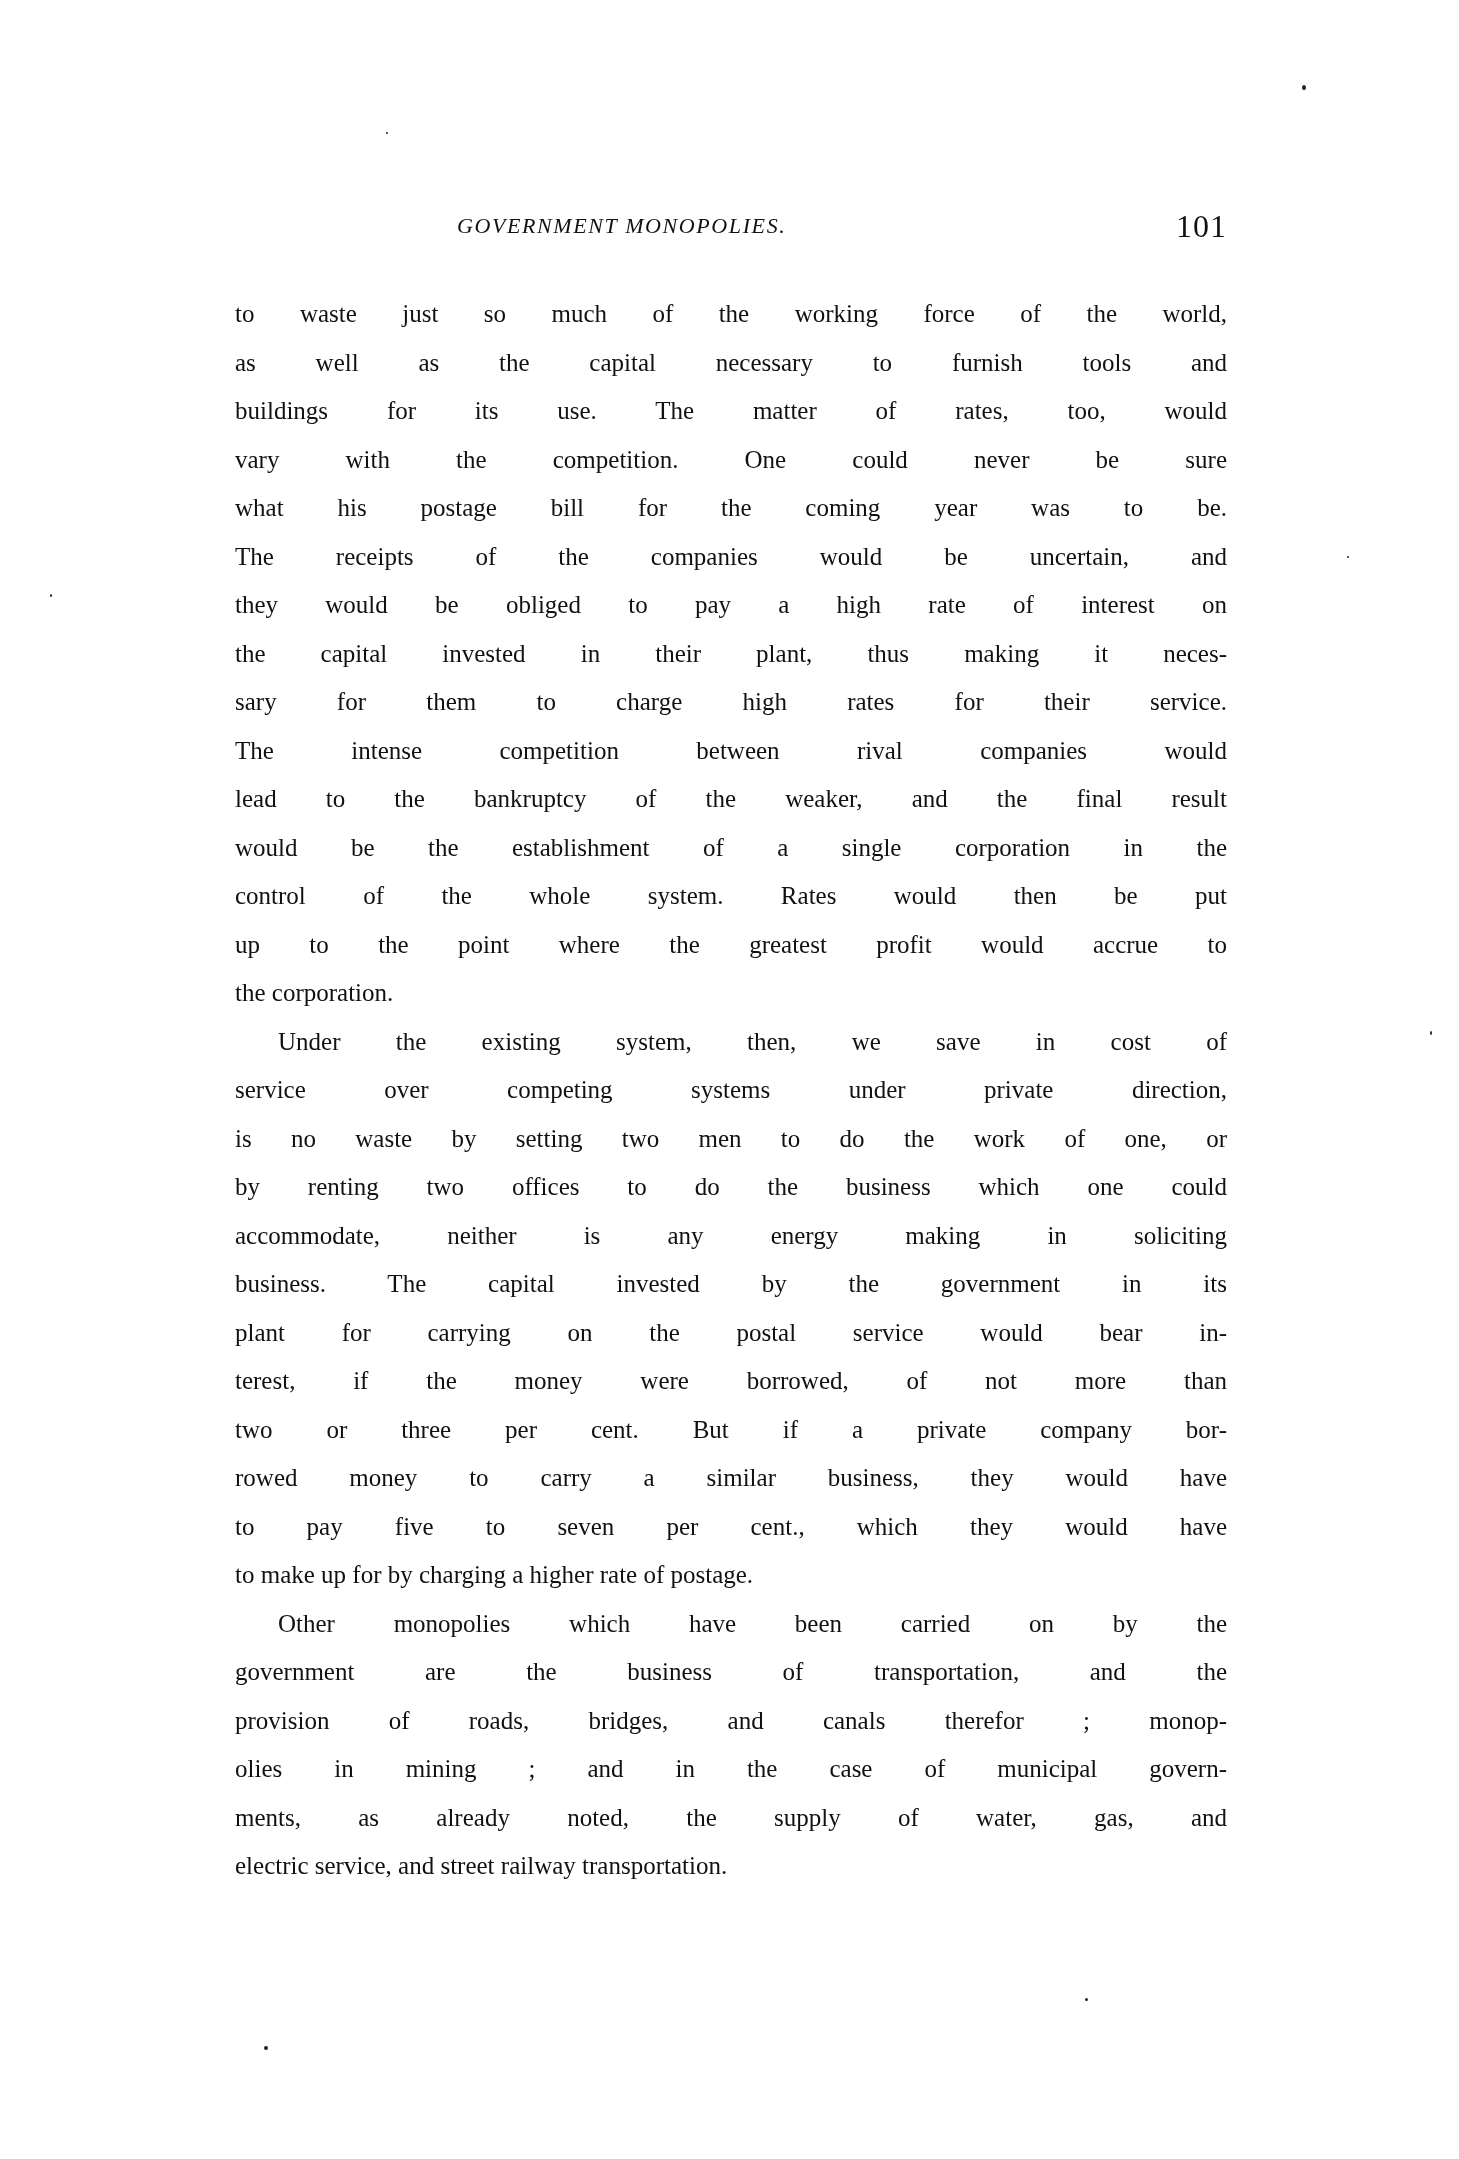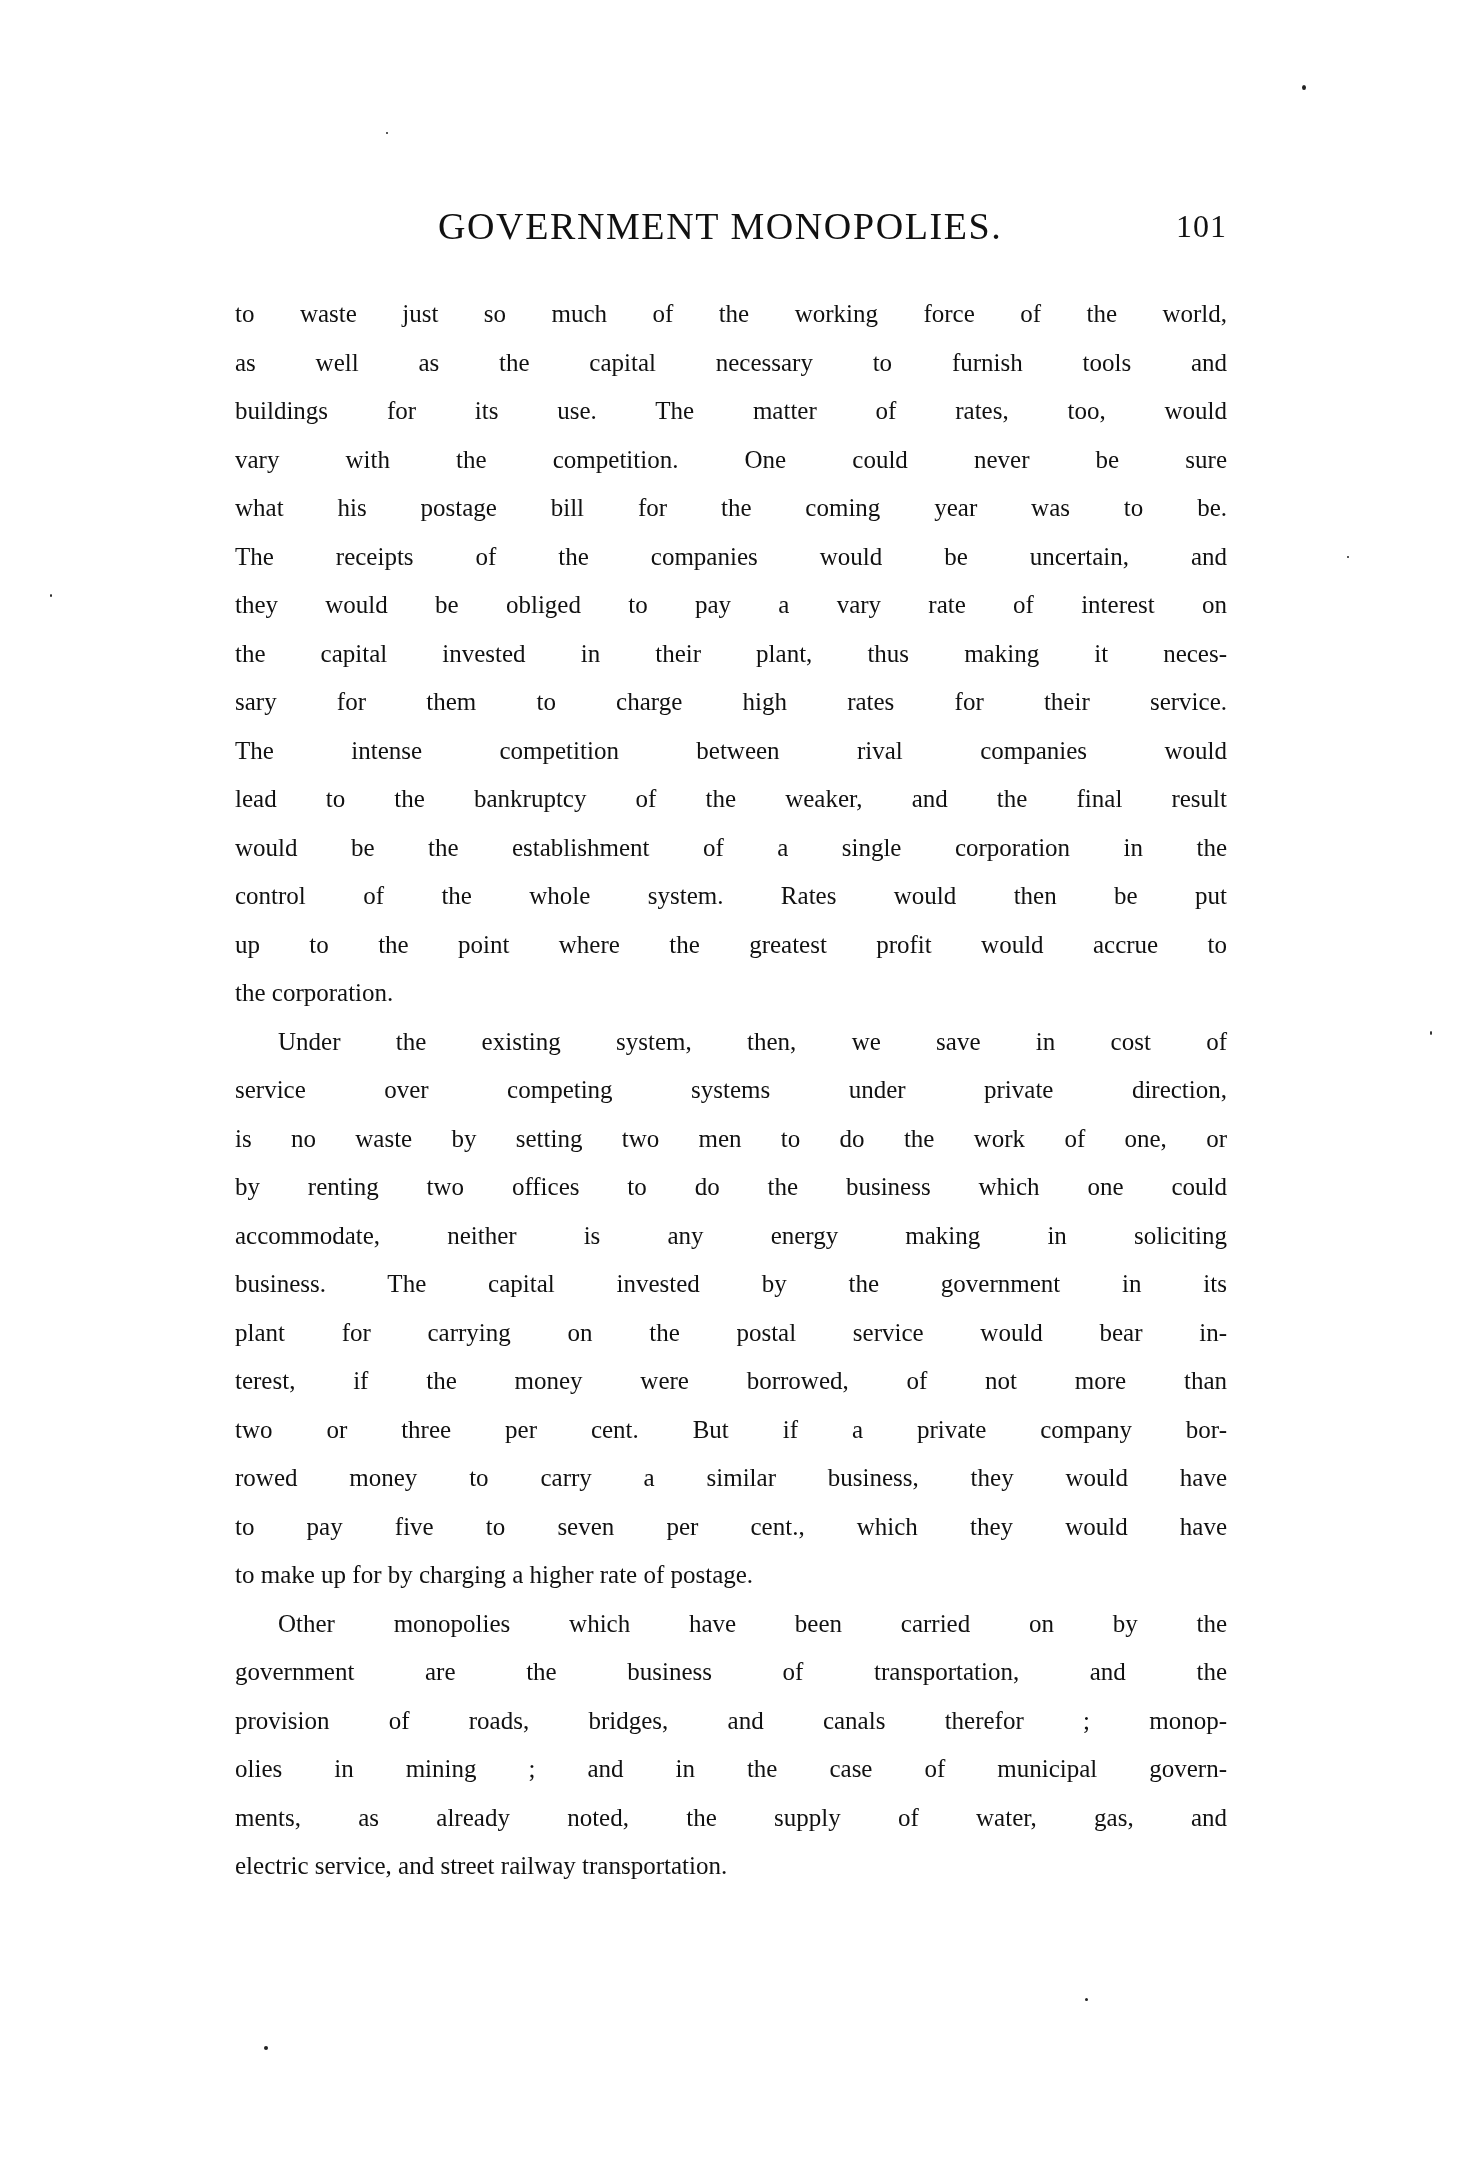--- a/index.html
+++ b/index.html
@@ -17,23 +17,24 @@
   }
   .running-head {
     position: absolute;
     left: 235px;
     top: 204px;
     width: 992px;
     height: 44px;
   }
   .running-title {
     position: absolute;
-    left: 203px;
+    left: 222px;
     top: 0;
-    font-size: 38px;
+    font-style: italic;
+    font-size: 22px;
     letter-spacing: 1.6px;
     line-height: 44px;
     white-space: nowrap;
   }
   .folio {
     position: absolute;
     right: 0;
     top: 0;
     font-size: 32px;
     letter-spacing: 1px;
@@ -80,21 +81,21 @@
 
   <div class="text-block">
 
     <div class="paragraph">
       <span class="line">to waste just so much of the working force of the world,</span>
       <span class="line">as well as the capital necessary to furnish tools and</span>
       <span class="line">buildings for its use. The matter of rates, too, would</span>
       <span class="line">vary with the competition. One could never be sure</span>
       <span class="line">what his postage bill for the coming year was to be.</span>
       <span class="line">The receipts of the companies would be uncertain, and</span>
-      <span class="line">they would be obliged to pay a vary rate of interest on</span>
+      <span class="line">they would be obliged to pay a high rate of interest on</span>
       <span class="line">the capital invested in their plant, thus making it neces-</span>
       <span class="line">sary for them to charge high rates for their service.</span>
       <span class="line">The intense competition between rival companies would</span>
       <span class="line">lead to the bankruptcy of the weaker, and the final result</span>
       <span class="line">would be the establishment of a single corporation in the</span>
       <span class="line">control of the whole system. Rates would then be put</span>
       <span class="line">up to the point where the greatest profit would accrue to</span>
       <span class="line last">the corporation.</span>
     </div>
 

